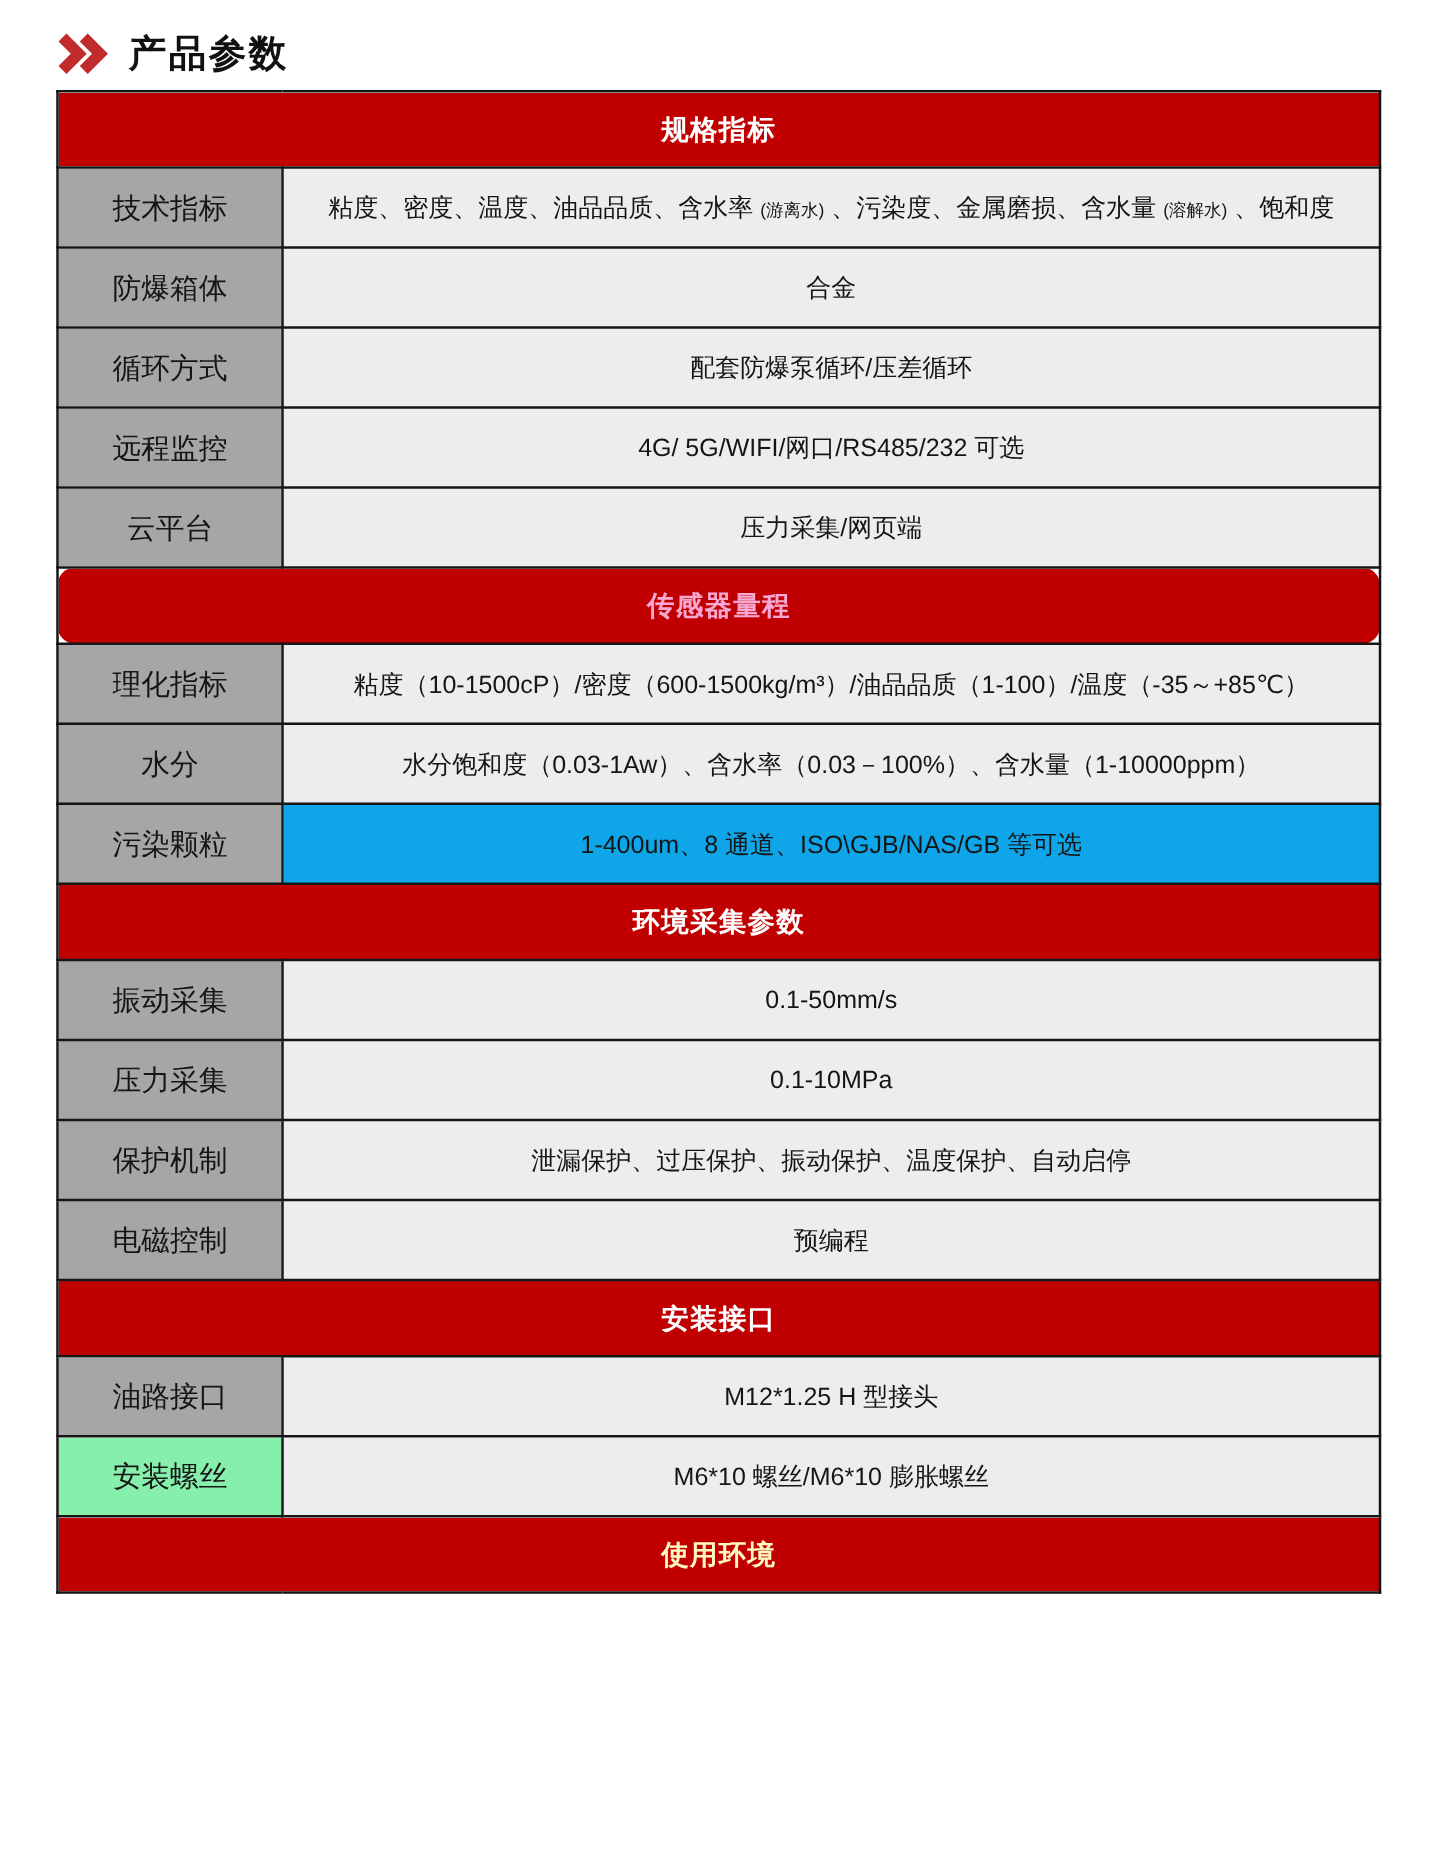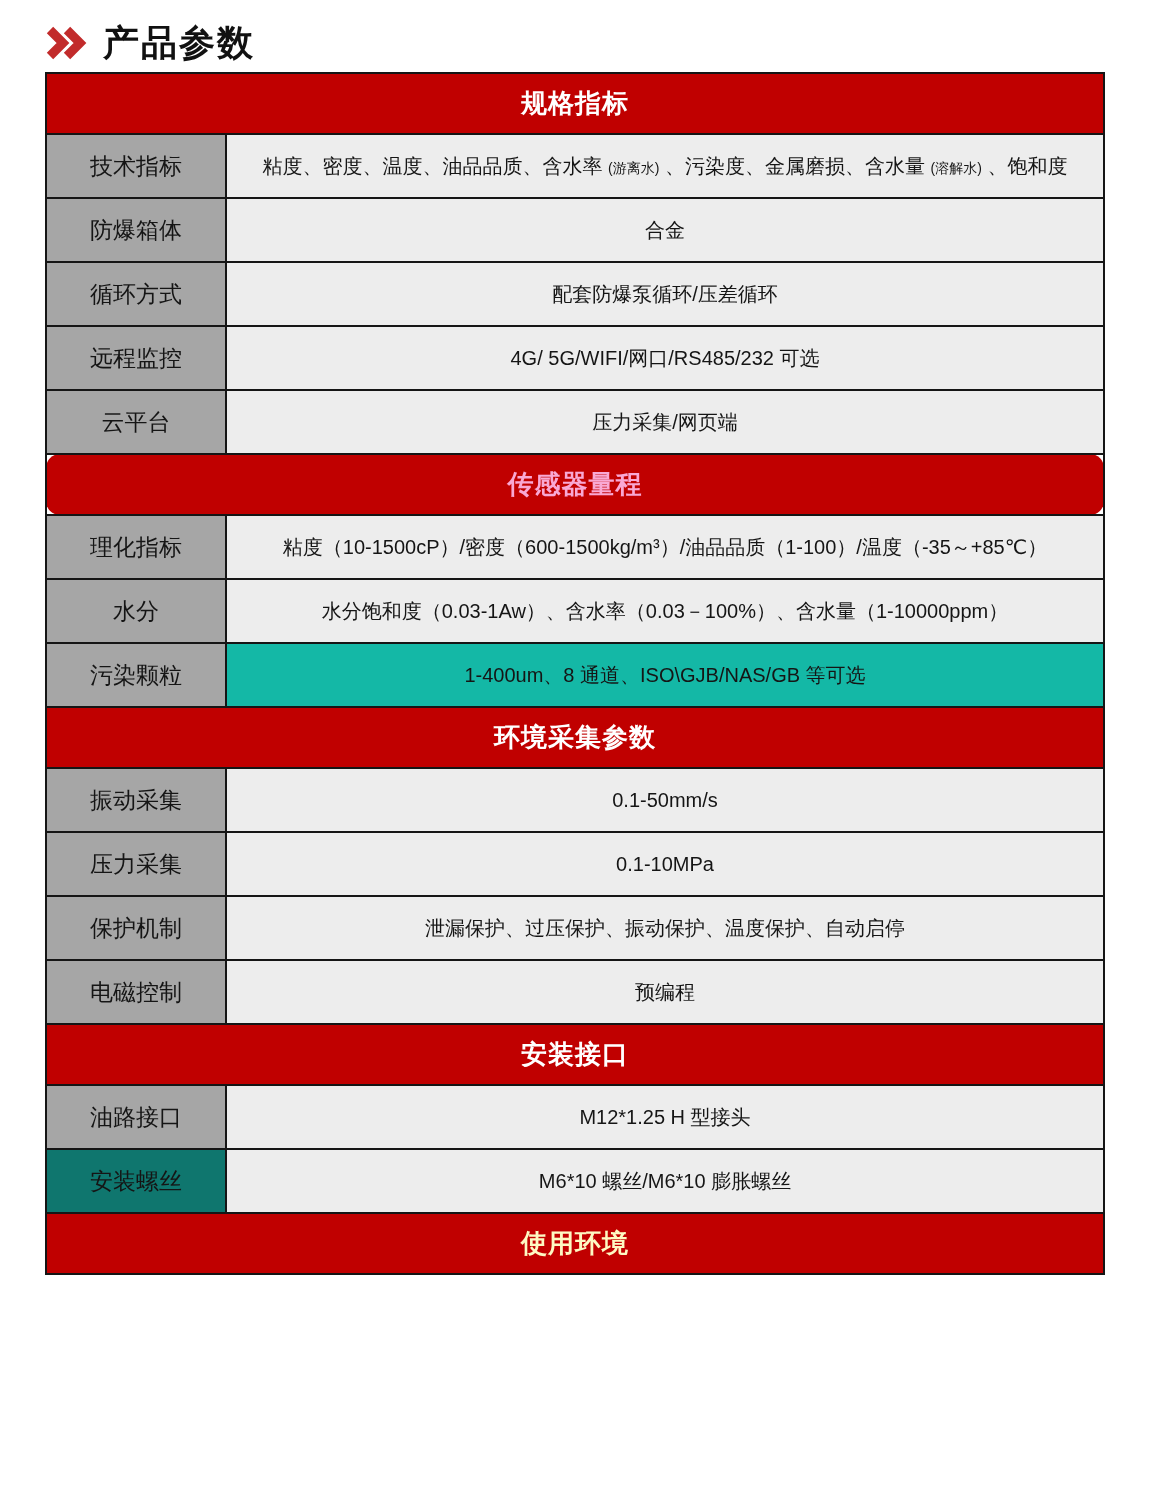--- a/index.html
+++ b/index.html
@@ -23,42 +23,42 @@
     padding: 24px 0 10px 45px;
     height: 72px;
   }
   .chevrons {
     display: inline-flex;
     align-items: center;
     flex: 0 0 auto;
   }
   .page-title {
     margin: 0;
-    font-size: 36px;
+    font-size: 30px;
     font-weight: bold;
     color: #111111;
     letter-spacing: 2px;
   }
   table.spec-table {
     border-collapse: collapse;
     table-layout: fixed;
     width: 1060px;
     margin-left: 45px;
   }
   table.spec-table td {
     border: 2px solid #151515;
     text-align: center;
     vertical-align: middle;
     padding: 0 12px;
     color: #151515;
     overflow: hidden;
   }
   td.section {
     height: 61px;
-    font-size: 26px;
+    font-size: 22px;
     font-weight: bold;
     letter-spacing: 1px;
   }
   td.label {
     height: 64px;
     font-size: 23px;
   }
   td.value {
     font-size: 20px;
   }
@@ -115,21 +115,21 @@
         <tr>
           <td class="label" style="background: rgb(166, 166, 166);">理化指标</td>
           <td class="value" style="background: rgb(237, 237, 237);">粘度（10-1500cP）/密度（600-1500kg/m³）/油品品质（1-100）/温度（-35～+85℃）</td>
         </tr>
         <tr>
           <td class="label" style="background: rgb(166, 166, 166);">水分</td>
           <td class="value" style="background: rgb(237, 237, 237);">水分饱和度（0.03-1Aw）、含水率（0.03－100%）、含水量（1-10000ppm）</td>
         </tr>
         <tr>
           <td class="label" style="background: rgb(166, 166, 166);">污染颗粒</td>
-          <td class="value" style="background: #14b8a6; margin-left: 34px;">1-400um、8 通道、ISO\GJB/NAS/GB 等可选</td>
+          <td class="value" style="background: #0ea5e9; margin-left: 34px;">1-400um、8 通道、ISO\GJB/NAS/GB 等可选</td>
         </tr>
         <tr>
           <td colspan="2" class="section" style="background: rgb(192, 0, 0); color: rgb(255, 255, 255);">环境采集参数</td>
         </tr>
         <tr>
           <td class="label" style="background: rgb(166, 166, 166);">振动采集</td>
           <td class="value" style="background: rgb(237, 237, 237);">0.1-50mm/s</td>
         </tr>
         <tr>
           <td class="label" style="background: rgb(166, 166, 166);">压力采集</td>
@@ -144,21 +144,21 @@
           <td class="value" style="background: rgb(237, 237, 237);">预编程</td>
         </tr>
         <tr>
           <td colspan="2" class="section" style="background: rgb(192, 0, 0); color: rgb(255, 255, 255);">安装接口</td>
         </tr>
         <tr>
           <td class="label" style="background: rgb(166, 166, 166);">油路接口</td>
           <td class="value" style="background: rgb(237, 237, 237);">M12*1.25 H 型接头</td>
         </tr>
         <tr>
-          <td class="label" style="background: #0f766e; font-family: Liberation Serif, serif;">安装螺丝</td>
+          <td class="label" style="background: #86efac; font-family: Liberation Serif, serif;">安装螺丝</td>
           <td class="value" style="background: rgb(237, 237, 237);">M6*10 螺丝/M6*10 膨胀螺丝</td>
         </tr>
         <tr>
           <td colspan="2" class="section" style="background: rgb(192, 0, 0); color: #fef9c3;">使用环境</td>
         </tr>
       </tbody>
   </table>
 </div>
 
 </body></html>

